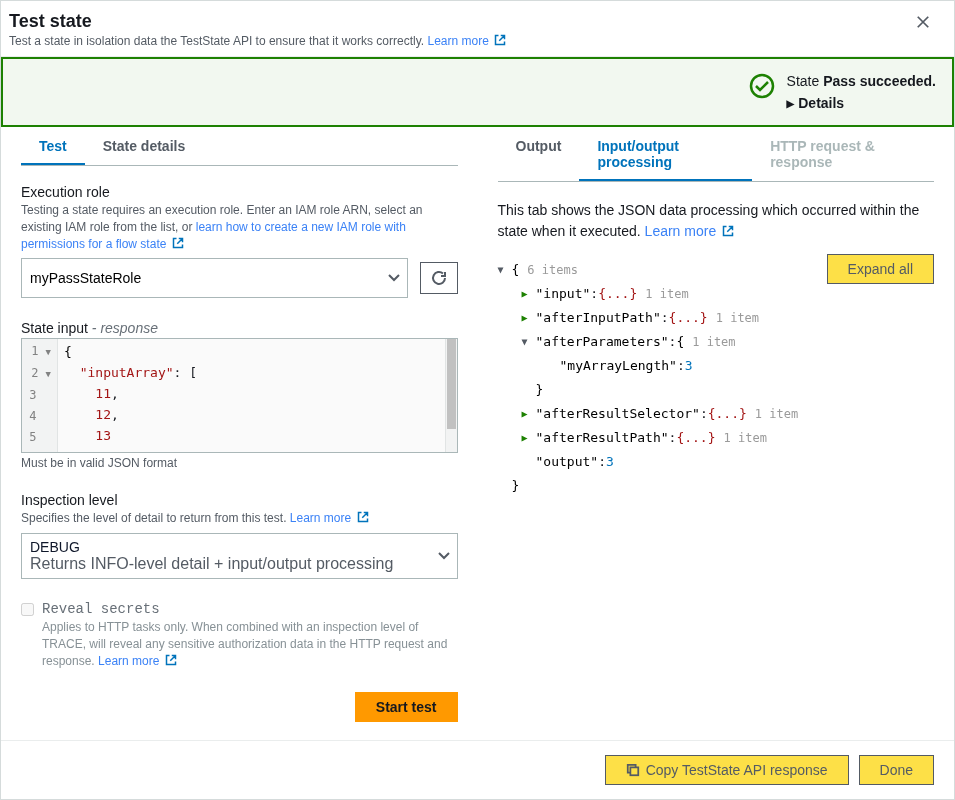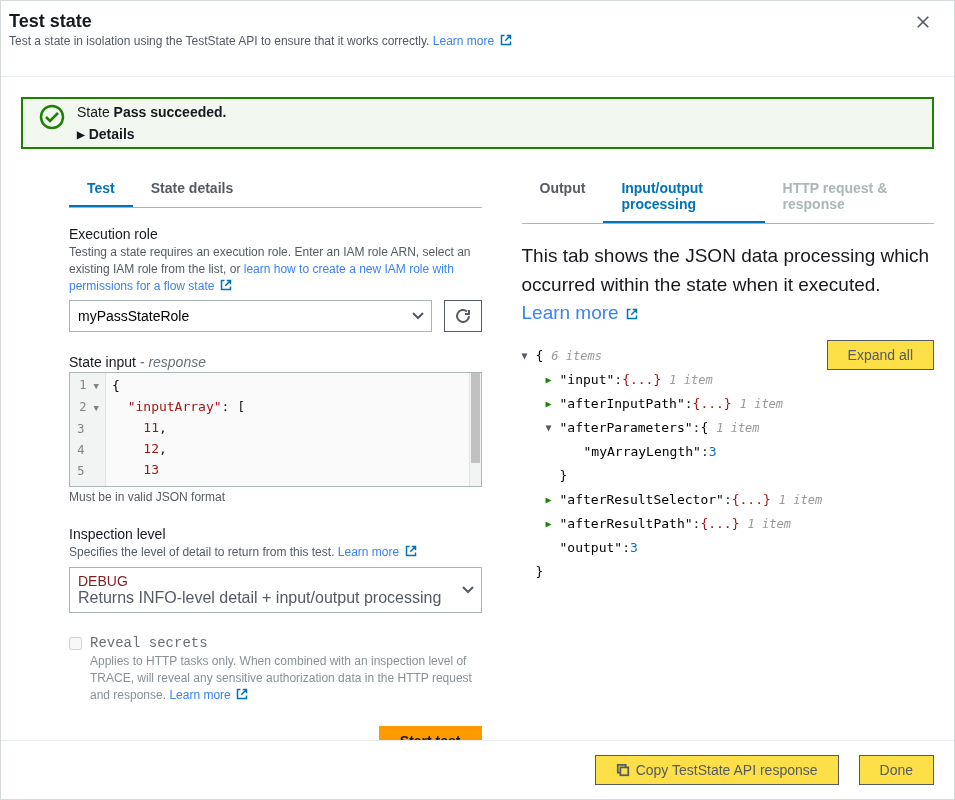--- a/index.html
+++ b/index.html
@@ -1,107 +1,107 @@
 <!DOCTYPE html>
 <html><head>
 <meta charset="utf-8">
 <style>
 * { box-sizing: border-box; margin: 0; padding: 0; }
 body { font-family: "Amazon Ember", "Helvetica Neue", Arial, sans-serif; font-size: 14px; color: #16191f; background: #fff; width: 955px; height: 800px; overflow: hidden; }
 .modal { border: 1px solid #d5dbdb; background: #fff; width: 955px; height: 800px; display: flex; flex-direction: column; }
-.modal-header { padding: 10px 20px 28px 8px; border-bottom: 1px solid #eaeded; display: flex; justify-content: space-between; align-items: flex-start; }
+.modal-header { padding: 10px 20px 8px 8px; border-bottom: 1px solid #eaeded; display: flex; justify-content: space-between; align-items: flex-start; }
 .modal-header h2 { font-size: 18px; font-weight: 700; color: #16191f; }
 .modal-header .subtitle { font-size: 12px; color: #545b64; margin-top: 2px; }
 .learn-link { color: #3b82f6; text-decoration: none; cursor: pointer; }
 .ext-icon { display: inline-block; width: 12px; height: 12px; vertical-align: -1px; margin-left: 2px; }
 .close-btn { background: none; border: none; cursor: pointer; color: #545b64; padding: 4px; }
 .close-btn svg { width: 14px; height: 14px; }
 
-.alert { margin: 20px; border: 2px solid #1d8102; background: #f2f8f0; padding: 5px 16px; display: flex; gap: 12px; align-items: flex-start; }
+.alert { border: 2px solid #1d8102; background: #f2f8f0; padding: 14px 16px; display: flex; gap: 12px; align-items: flex-start; justify-content: flex-end; }
 .alert-icon { flex-shrink: 0; }
 .alert-content .alert-title { font-size: 14px; }
 .alert-details { margin-top: 6px; font-size: 14px; font-weight: 700; cursor: pointer; display: flex; align-items: center; gap: 4px; }
 .alert-details .caret { font-size: 10px; }
 
-.body { display: flex; flex: 1; overflow: hidden; padding: 0 20px; gap: 40px; margin-left: 48px; }
+.body { display: flex; flex: 1; overflow: hidden; padding: 0 20px; gap: 40px; }
 .col { flex: 1; min-width: 0; }
 
 .tabs { display: flex; border-bottom: 1px solid #aab7b8; margin-bottom: 18px; }
 .tab { padding: 11px 18px 9px 18px; font-size: 14px; font-weight: 700; color: #545b64; cursor: pointer; border-bottom: 2px solid transparent; }
 .tab.active { color: #0073bb; border-bottom: 2px solid #0073bb; }
 .tab.disabled { color: #aab7b8; cursor: default; }
 
 .field-label { font-size: 14px; color: #16191f; margin-bottom: 2px; }
 .field-help { font-size: 12px; color: #545b64; margin-bottom: 6px; line-height: 1.4; }
 .field-group { margin-bottom: 22px; }
 
 .role-row { display: flex; gap: 12px; align-items: center; }
 .select-wrap { position: relative; flex: 1; }
-.select-wrap input, .select-box { width: 100%; border: 1px solid #aab7b8; padding: 5px 28px 5px 8px; font-size: 14px; background: #fff; cursor: pointer; height: 32px; }
+.select-wrap input, .select-box { width: 100%; border: 1px solid #aab7b8; padding: 5px 28px 5px 8px; font-size: 14px; background: #fff; cursor: pointer; height: 40px; }
 .select-caret { position: absolute; right: 8px; top: 50%; transform: translateY(-50%); pointer-events: none; }
 .refresh-btn { border: 1px solid #545b64; background: #fff; width: 38px; height: 32px; cursor: pointer; display: flex; align-items: center; justify-content: center; }
 
 .code-editor { border: 1px solid #aab7b8; font-family: Monaco, Menlo, Consolas, monospace; font-size: 13px; height: 115px; overflow: hidden; display: flex; }
 .gutter { background: #f2f3f3; border-right: 1px solid #e1e4e4; padding: 2px 0; text-align: right; color: #828282; width: 36px; flex-shrink: 0; }
 .gutter div { padding: 0 6px; line-height: 21px; font-size: 12px; }
 .gutter .fold { font-size: 9px; color: #828282; }
 .code-body { padding: 2px 6px; line-height: 21px; flex: 1; background: #fafafa; }
 .code-body div { white-space: pre; }
 .str { color: #a31515; }
 .num { color: #a31515; }
 .brace { color: #000; }
 .scrollbar-y { width: 12px; background: #f2f3f3; border-left: 1px solid #e1e4e4; position: relative; }
 .scrollbar-thumb { position: absolute; top: 0; left: 1px; right: 1px; height: 90px; background: #c1c1c1; }
 
 .help-below { font-size: 12px; color: #545b64; margin-top: 3px; }
 
 .optional { font-style: italic; color: #687078; }
 
 .select-box { display: flex; flex-direction: column; justify-content: center; height: auto; padding: 5px 28px 5px 8px; }
-.select-box .opt-title { font-size: 14px; color: #7f1d1d; }
+.select-box .opt-title { font-size: 14px; color: #0f172a; }
 .select-box .opt-desc { font-size: 16px; color: #545b64; }
 
 .checkbox-row { display: flex; gap: 8px; align-items: flex-start; }
 .checkbox-row input { margin-top: 2px; }
 .checkbox-label { font-size: 14px; color: #687078; font-family: Liberation Mono, monospace; }
 .checkbox-help { font-size: 12px; color: #879196; margin-top: 2px; line-height: 1.4; }
 
 .start-row { display: flex; justify-content: flex-end; margin-top: 22px; }
 .btn-primary { background: #ff9900; border: 1px solid #ff9900; color: #16191f; font-weight: 700; padding: 6px 20px; font-size: 14px; cursor: pointer; }
 .btn-normal { background: #fde047; border: 1px solid #545b64; color: #545b64; font-weight: 400; padding: 6px 20px; font-size: 14px; cursor: pointer; }
 
-.right-desc { font-size: 19px; color: #16191f; margin-bottom: 16px; line-height: 1.5; }
+.right-desc { font-size: 14px; color: #16191f; margin-bottom: 16px; line-height: 1.5; }
 
 .json-tree { font-family: Monaco, Menlo, Consolas, monospace; font-size: 13px; line-height: 24px; position: relative; }
 .json-row { display: flex; align-items: center; }
 .toggle { width: 14px; display: inline-block; cursor: pointer; color: #545b64; font-size: 10px; }
 .toggle.open::before { content: "▼"; }
 .toggle.closed::before { content: "▶"; color: #1d8102; }
 .key { color: #000; }
 .collapsed-obj { color: #a31515; cursor: pointer; }
-.count { color: #9a9a9a; font-style: italic; margin-left: 8px; font-size: 12px; text-align: right; }
+.count { color: #9a9a9a; margin-left: 8px; font-size: 12px; text-align: right; }
 .numval { color: #0073bb; }
 .indent1 { padding-left: 24px; }
 .indent2 { padding-left: 48px; }
 
 .expand-btn { position: absolute; right: 0; top: -4px; }
 
-.footer { border-top: 1px solid #eaeded; padding: 14px 20px; display: flex; justify-content: flex-end; gap: 20px; }
+.footer { border-top: 1px solid #eaeded; padding: 14px 20px; display: flex; justify-content: flex-end; gap: 10px; }
 .copy-icon { display: inline-block; vertical-align: -2px; margin-right: 6px; }
 </style>
 </head>
 <body>
 
 <div class="modal">
 
   <div class="modal-header">
     <div>
       <h2>Test state</h2>
       <div class="subtitle">
-        <span>Test a state in isolation using the TestState API to ensure that it works correctly.</span>
+        <span>Test a state in isolation data the TestState API to ensure that it works correctly.</span>
         <a class="learn-link">
           <span>Learn more</span>
           <svg class="ext-icon" viewBox="0 0 16 16" fill="none" stroke="#0073bb" stroke-width="2">
               <path d="M6 2H2v12h12v-4M9 2h5v5M14 2L7 9"></path>
             </svg>
         </a>
       </div>
     </div>
     <button class="close-btn">
       <svg viewBox="0 0 16 16" stroke="#545b64" stroke-width="2">

